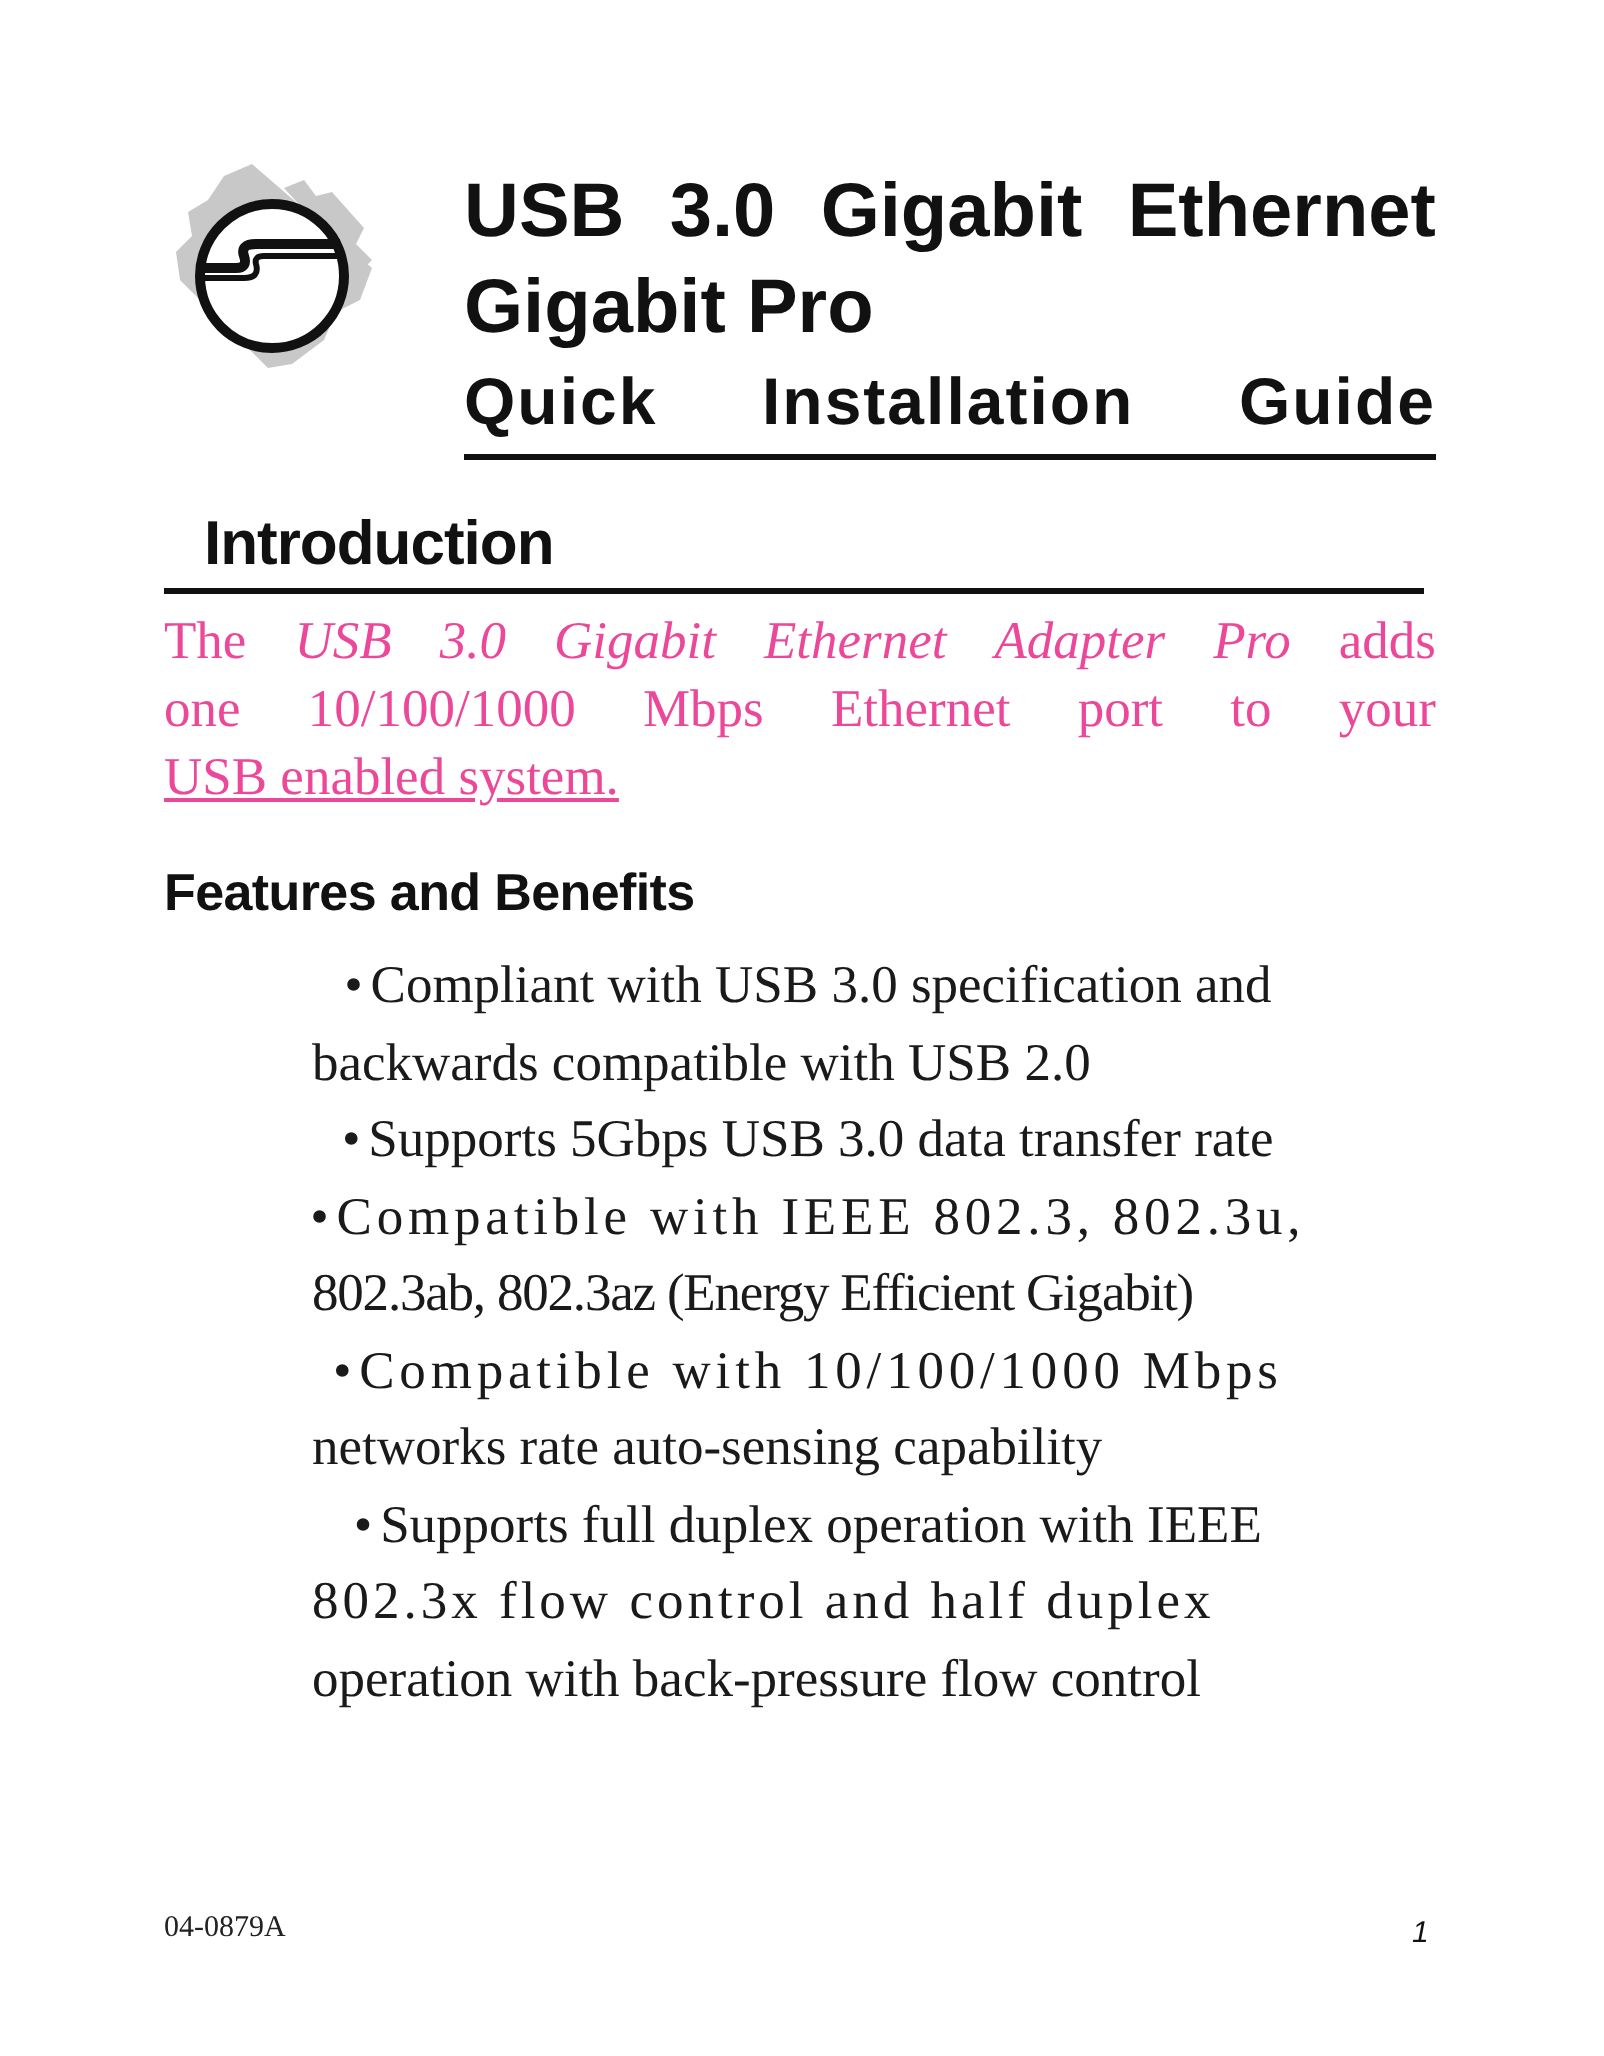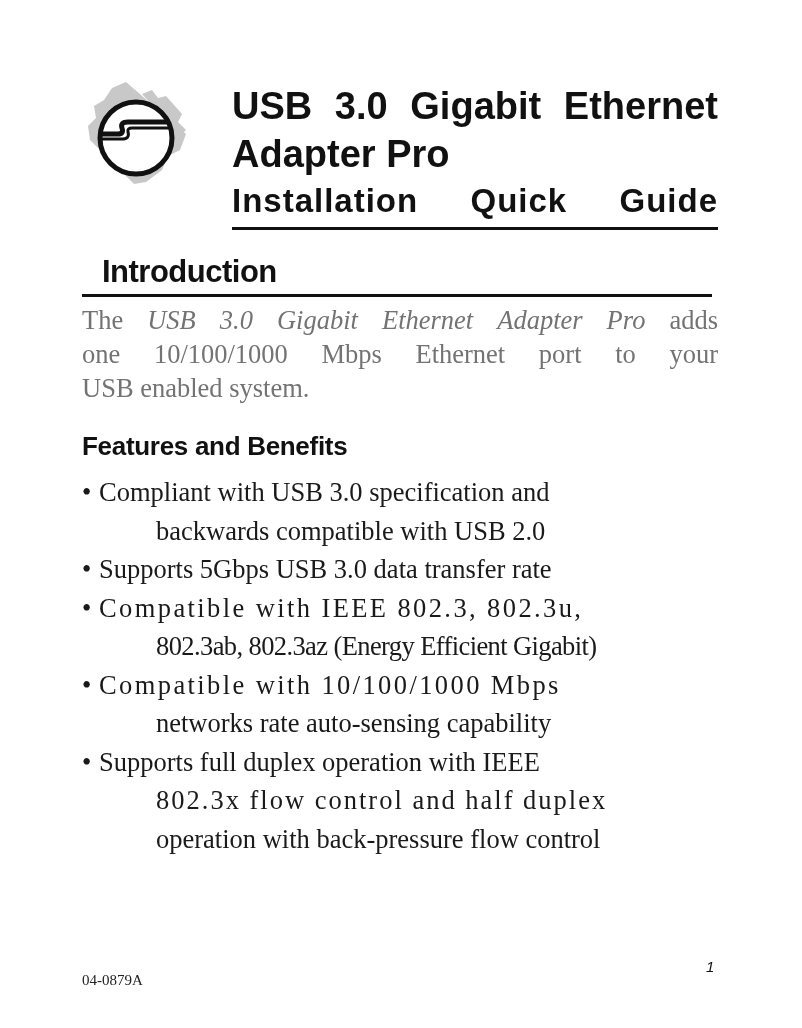--- a/index.html
+++ b/index.html
@@ -19,45 +19,45 @@
 
   .h-intro {
     position: absolute; left: 82px; top: 254px;
     font-family: "Liberation Sans", sans-serif; font-weight: bold;
     font-size: 31px; line-height: 36px; color: #111; letter-spacing: -0.5px; margin-left: 20px;
   }
   .intro-rule { position: absolute; left: 82px; top: 294px; width: 630px; height: 3px; background: #111; }
 
   .body-text {
     position: absolute; left: 82px; width: 636px;
-    font-family: "Liberation Serif", serif; font-size: 26.5px; line-height: 34px; color: #737373;
+    font-family: "Liberation Serif", serif; font-size: 26.5px; line-height: 34px; color: #ec4899;
   }
   .intro-para { top: 303px; text-align: justify; text-align-last: left; }
   .intro-para .line { display: flex; justify-content: space-between; white-space: nowrap; }
-  .intro-para .line.last { justify-content: flex-start; }
+  .intro-para .line.last { justify-content: flex-start; text-decoration: underline; }
   .intro-para .line span { display: inline-block; }
 
   .h-features {
     position: absolute; left: 82px; top: 430px;
     font-family: "Liberation Sans", sans-serif; font-weight: bold;
     font-size: 26px; line-height: 32px; color: #111; letter-spacing: -0.3px;
   }
 
   .features { position: absolute; left: 82px; top: 473px; width: 640px; margin: 0; padding: 0; list-style: none; }
   .feature { font-family: "Liberation Serif", serif; font-size: 26.5px; line-height: 38.5px; color: #1a1a1a; }
-  .feature .first { white-space: nowrap; }
+  .feature .first { white-space: nowrap; text-align: center; }
   .feature .bullet { display: inline-block; width: 17px; }
   .feature .cont { padding-left: 74px; white-space: nowrap; }
   .feature .wide { letter-spacing: 2.4px; }
   .feature .wide2 { letter-spacing: 2px; }
   .feature .tight { letter-spacing: -0.6px; }
 
   .footer-code {
     position: absolute; left: 82px; top: 956px;
-    font-family: "Liberation Serif", serif; font-size: 15px; color: #222; margin-top: 16px;
+    font-family: "Liberation Serif", serif; font-size: 15px; color: #222;
   }
   .page-num {
     position: absolute; left: 706px; top: 958px;
     font-family: "Liberation Sans", sans-serif; font-style: italic; font-size: 15px; color: #111;
   }
 </style>
 </head>
 <body>
 
 <div class="page">
@@ -72,24 +72,24 @@
     <path d="M20,61 L40,61 Q48,61 46,54 Q45,50 50,50 L89,50" fill="none" stroke="#111" stroke-width="3"></path>
   </svg>
 
   <div class="title-block">
     <div class="title-line justify">
       <span>USB</span>
       <span>3.0</span>
       <span>Gigabit</span>
       <span>Ethernet</span>
     </div>
-    <div class="title-line">Adapter Pro</div>
+    <div class="title-line">Gigabit Pro</div>
     <div class="title-line guide justify">
+      <span>Quick</span>
       <span>Installation</span>
-      <span>Quick</span>
       <span>Guide</span>
     </div>
   </div>
   <div class="title-rule"></div>
 
   <div class="h-intro">Introduction</div>
   <div class="intro-rule"></div>
 
   <div class="body-text intro-para">
     <div class="line">

